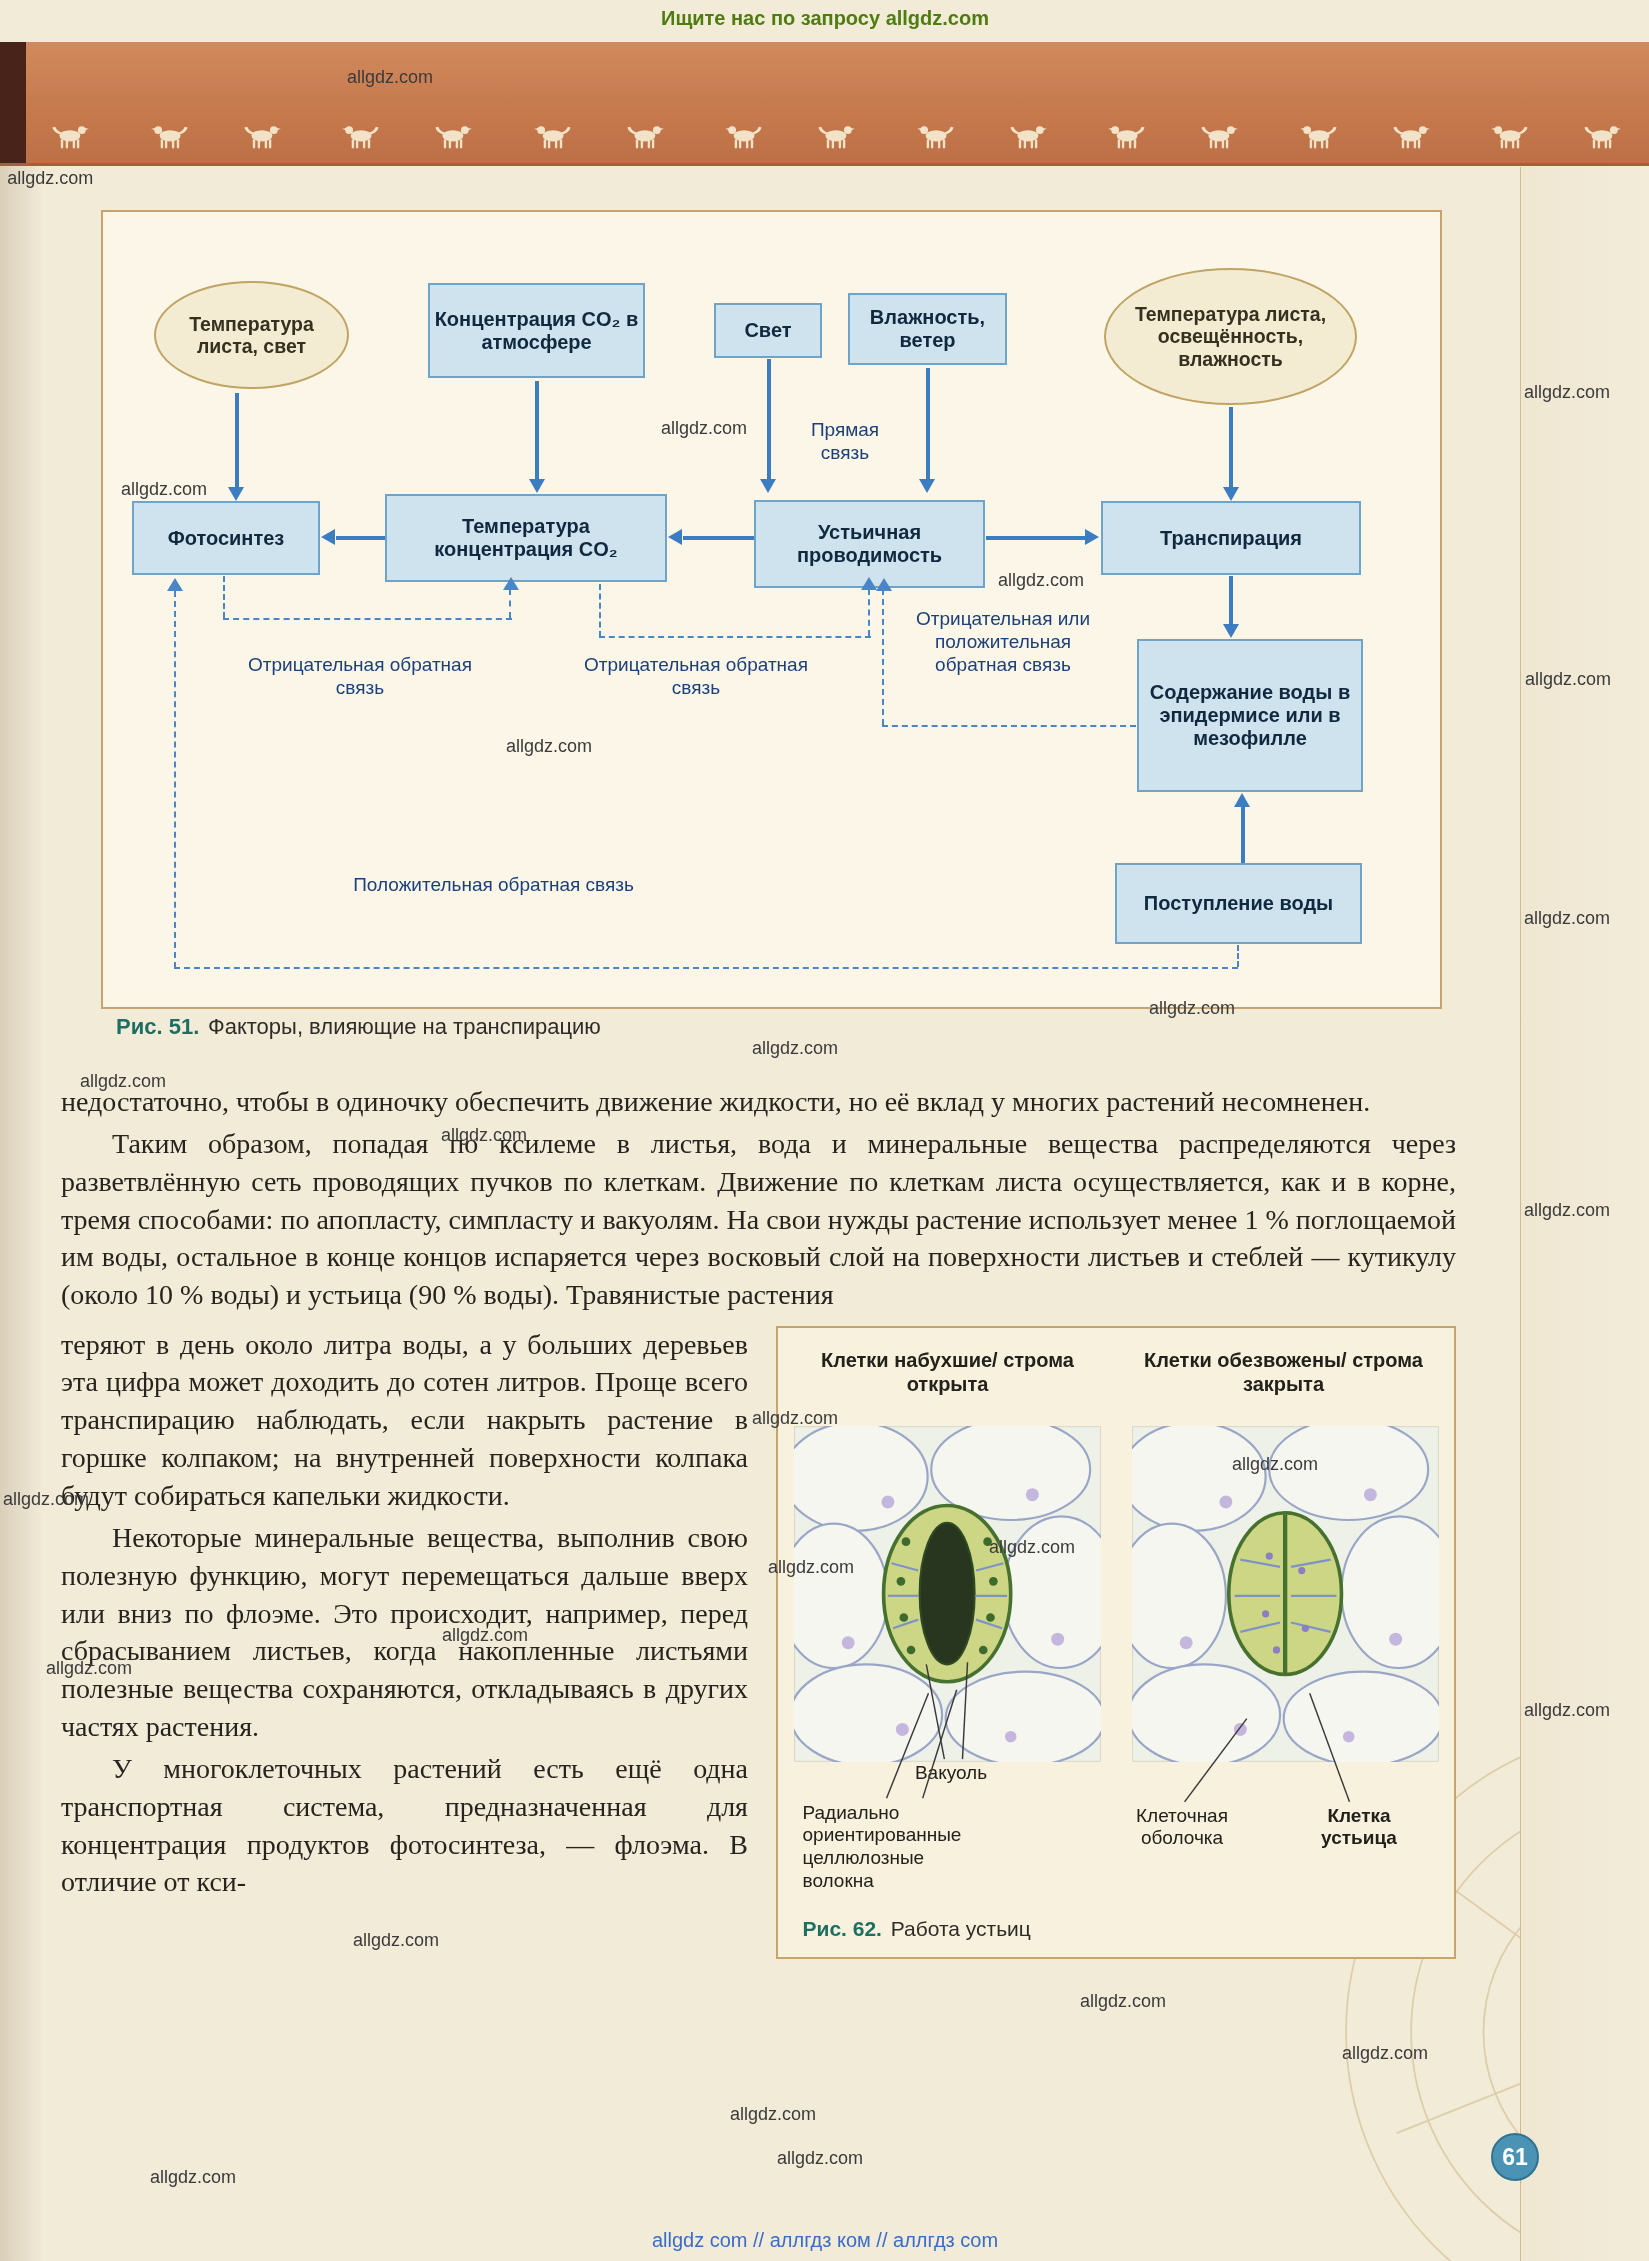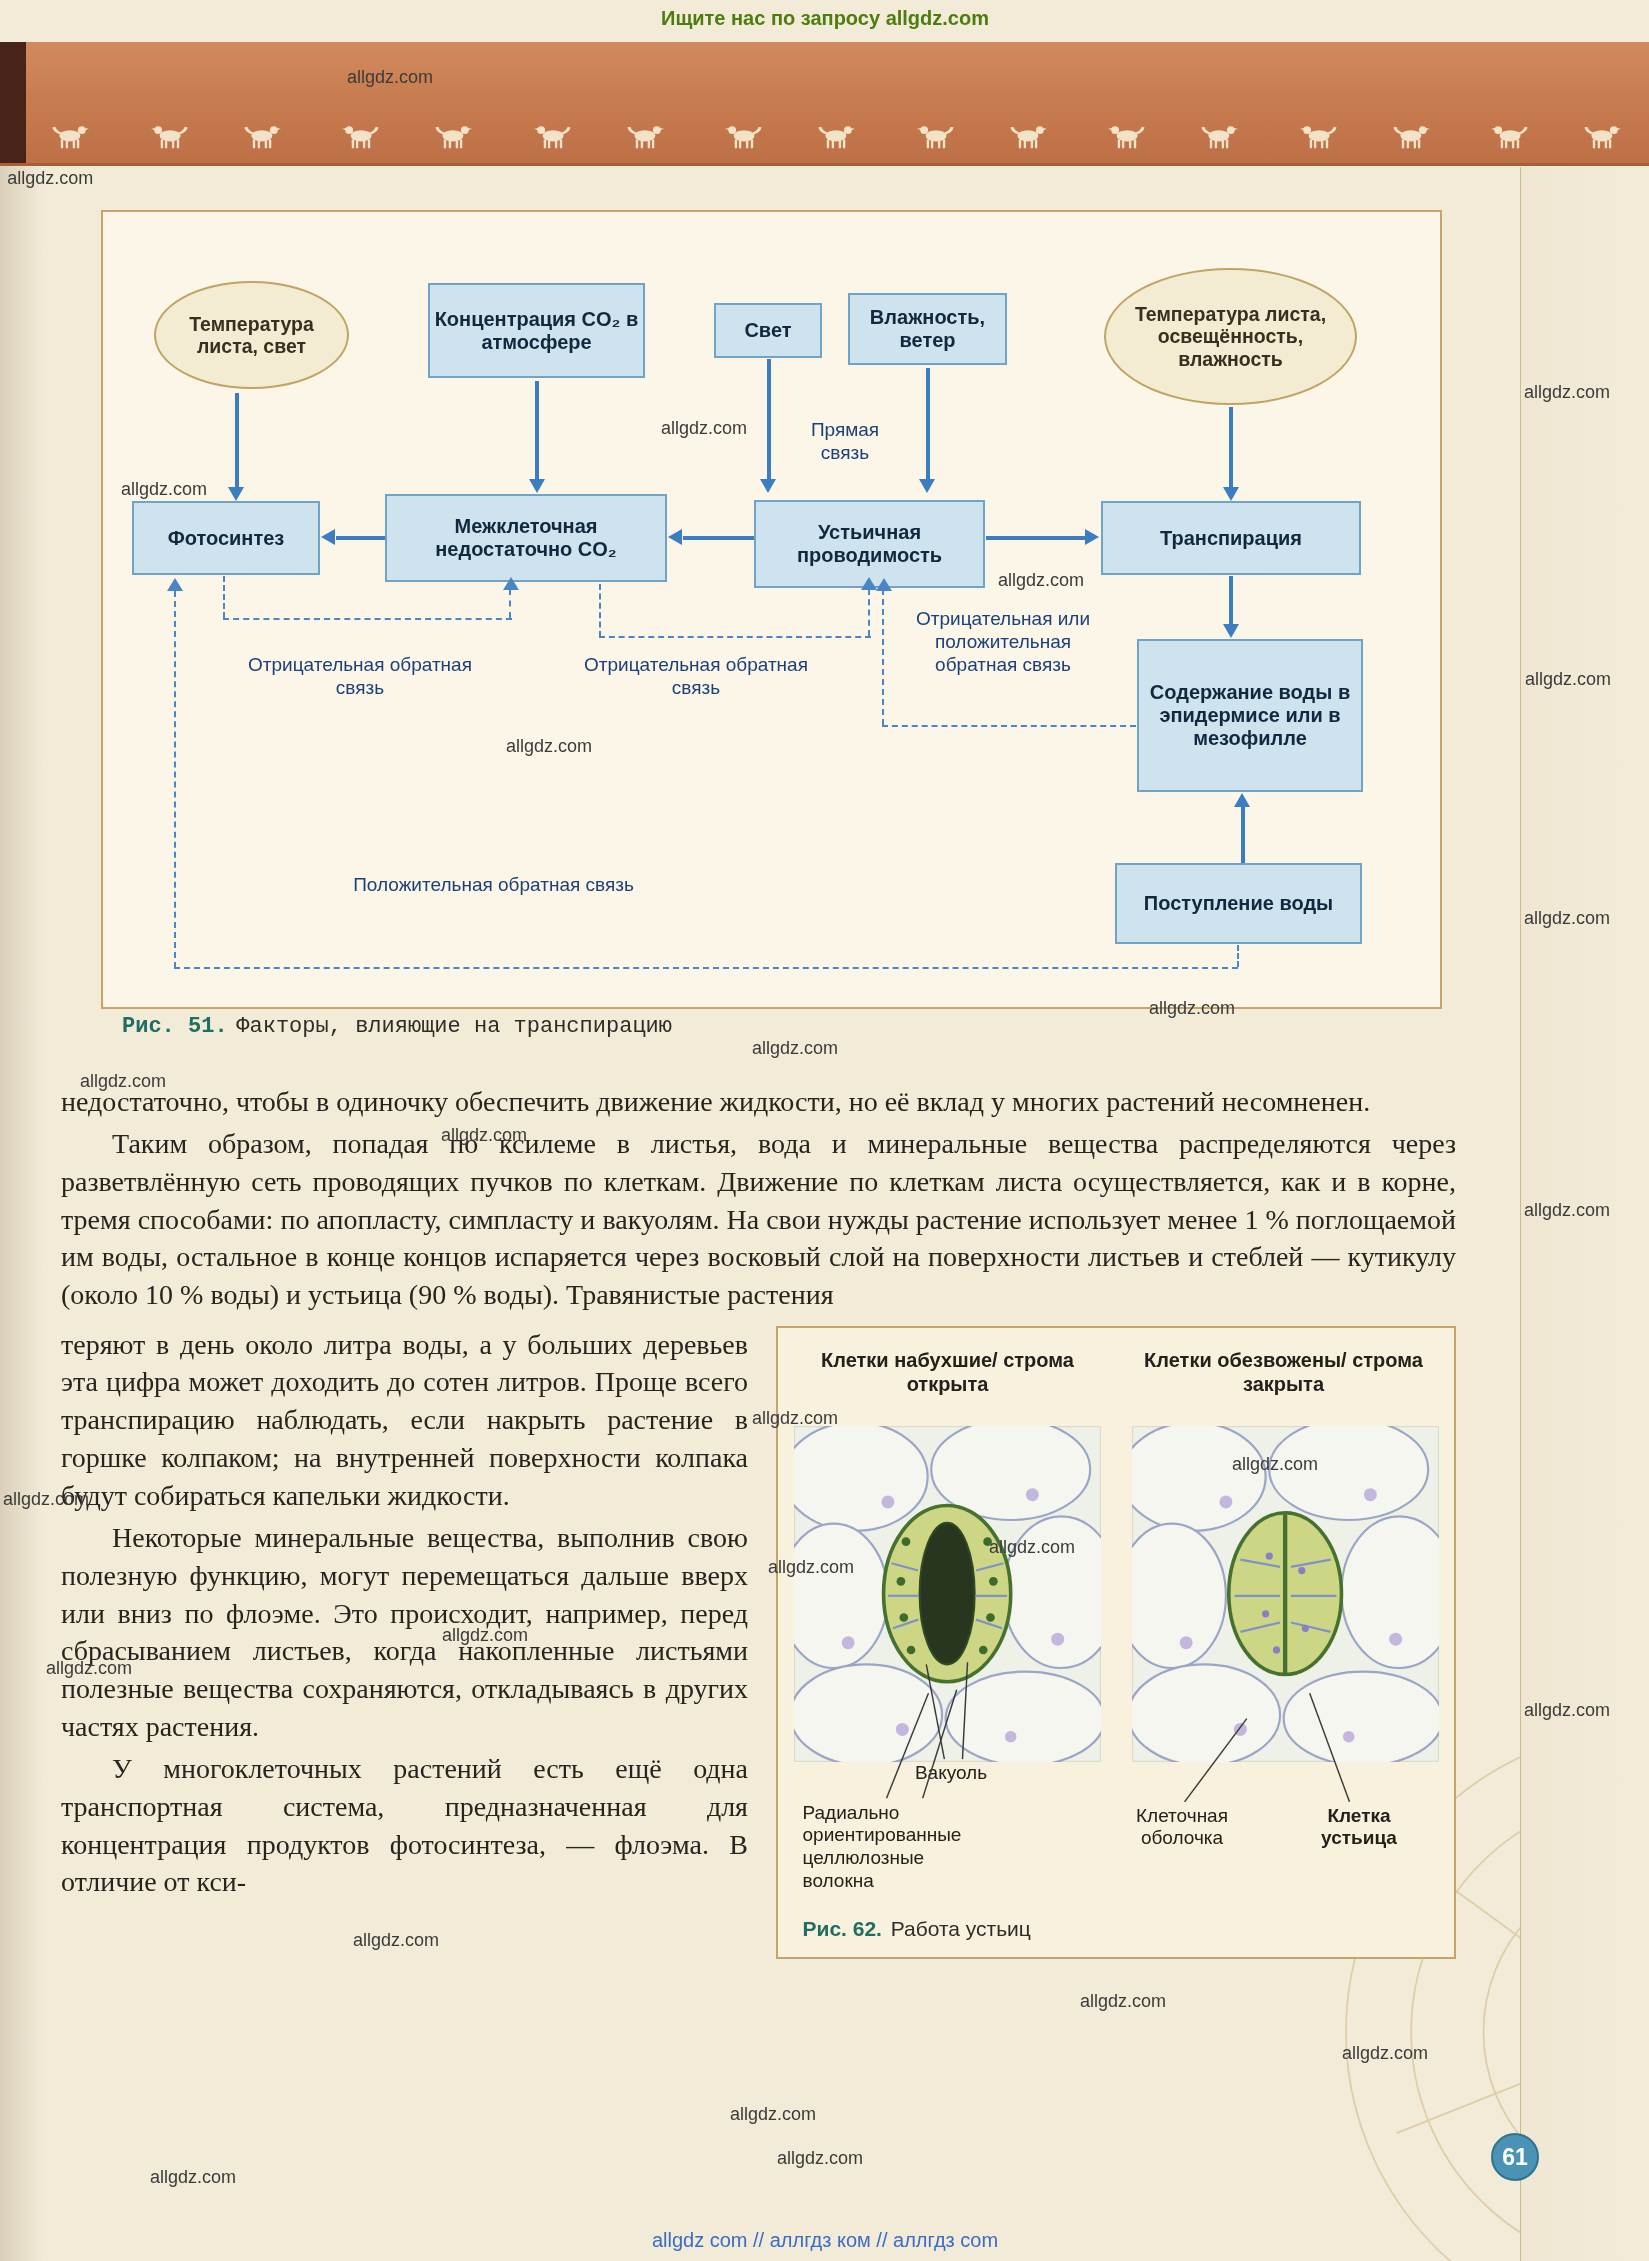--- a/index.html
+++ b/index.html
@@ -180,21 +180,21 @@
 
     <div class="oval" style="left:51px;top:69px;width:195px;height:108px;">Температура листа, свет</div>
     <div class="node" style="left:325px;top:71px;width:217px;height:95px;">Концентрация CO₂ в атмосфере</div>
     <div class="node" style="left:611px;top:91px;width:108px;height:55px;">Свет</div>
     <div class="node" style="left:745px;top:81px;width:159px;height:72px;">Влажность, ветер</div>
     <div class="oval" style="left:1001px;top:56px;width:253px;height:137px;">Температура листа, освещённость, влажность</div>
 
     <div class="dlbl" style="left:695px;top:207px;width:94px;">Прямая связь</div>
 
     <div class="node" style="left:29px;top:289px;width:188px;height:74px;">Фотосинтез</div>
-    <div class="node" style="left:282px;top:282px;width:282px;height:88px;">Межклеточная недостаточно CO₂</div>
+    <div class="node" style="left:282px;top:282px;width:282px;height:88px;">Температура концентрация CO₂</div>
     <div class="node" style="left:651px;top:288px;width:231px;height:88px;">Устьичная проводимость</div>
     <div class="node" style="left:998px;top:289px;width:260px;height:74px;">Транспирация</div>
 
     <div class="dlbl" style="left:134px;top:442px;width:246px;">Отрицательная обратная связь</div>
     <div class="dlbl" style="left:470px;top:442px;width:246px;">Отрицательная обратная связь</div>
     <div class="dlbl" style="left:795px;top:396px;width:210px;">Отрицательная или положительная обратная связь</div>
 
     <div class="node" style="left:1034px;top:427px;width:226px;height:153px;">Содержание воды в эпидермисе или в мезофилле</div>
     <div class="dlbl" style="left:217px;top:662px;width:347px;">Положительная обратная связь</div>
     <div class="node" style="left:1012px;top:651px;width:247px;height:81px;">Поступление воды</div>
@@ -233,21 +233,21 @@
     <div class="dv" style="left:779px;top:377px;height:136px;"></div>
     <div class="dh" style="left:779px;top:513px;width:254px;"></div>
     <div class="tri dup" style="left:773px;top:366px;"></div>
 
     <div class="tri dup" style="left:64px;top:366px;"></div>
     <div class="dv" style="left:71px;top:379px;height:377px;"></div>
     <div class="dh" style="left:71px;top:755px;width:1064px;"></div>
     <div class="dv" style="left:1134px;top:733px;height:22.4px;"></div>
   </section>
 
-  <p class="cap" style="left:122px;top:1014px;font-family:Liberation Mono, monospace;">
+  <p class="cap" style="left:116px;top:1014px;">
     <span class="cap-label">Рис. 51.</span><span>Факторы, влияющие на транспирацию</span>
   </p>
 
   <div class="textflow">
     <p>недостаточно, чтобы в одиночку обеспечить движение жидкости, но её вклад у многих растений несомненен.</p>
     <p class="indent">Таким образом, попадая по ксилеме в листья, вода и минеральные вещества распределяются через разветвлённую сеть проводящих пучков по клеткам. Движение по клеткам листа осуществляется, как и в корне, тремя способами: по апопласту, симпласту и вакуолям. На свои нужды растение использует менее 1 % поглощаемой им воды, остальное в конце концов испаряется через восковый слой на поверхности листьев и стеблей — кутикулу (около 10 % воды) и устьица (90 % воды). Травянистые растения</p>
 
     <div class="cols">
       <div class="leftcol">
         <p>теряют в день около литра воды, а у больших деревьев эта цифра может доходить до сотен литров. Проще всего транспирацию наблюдать, если накрыть растение в горшке колпаком; на внутренней поверхности колпака будут собираться капельки жидкости.</p>

